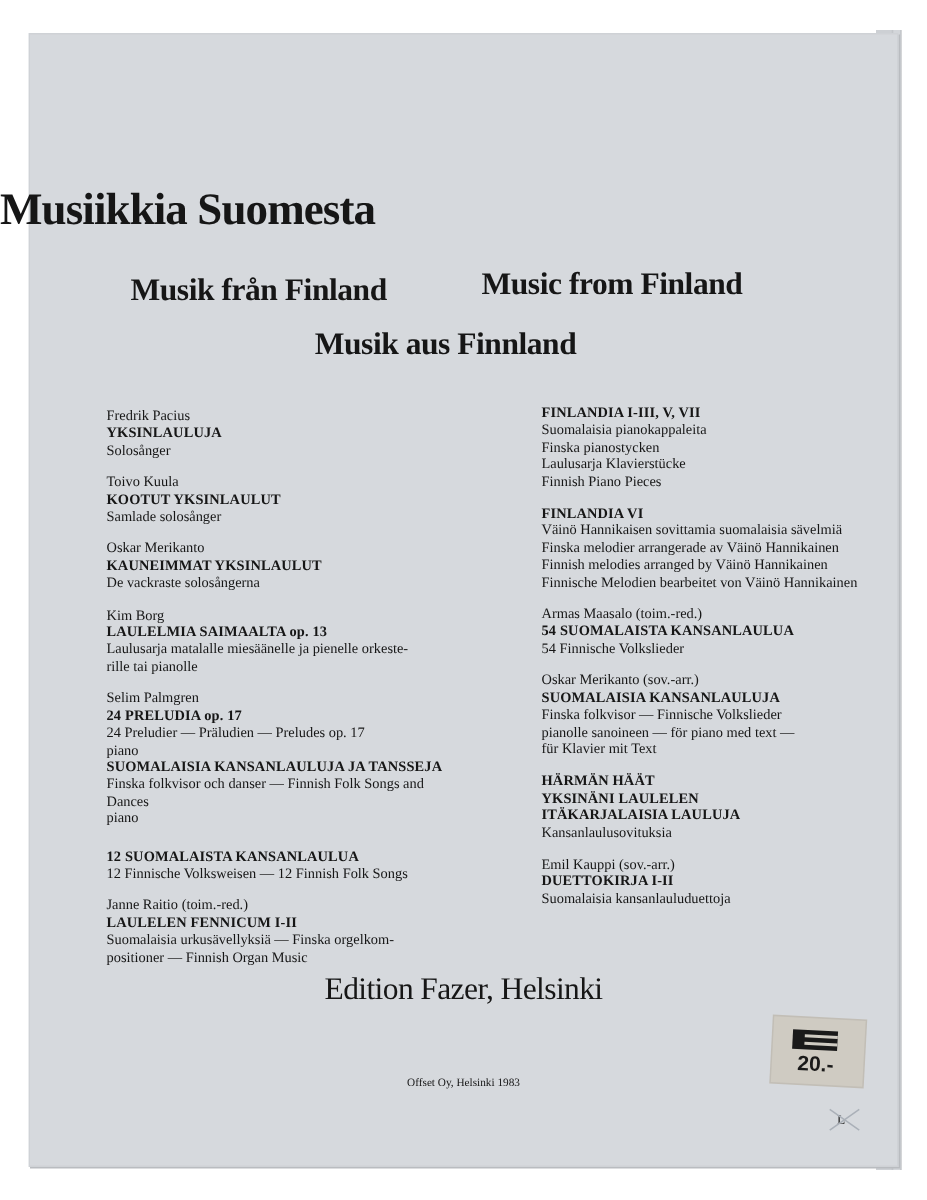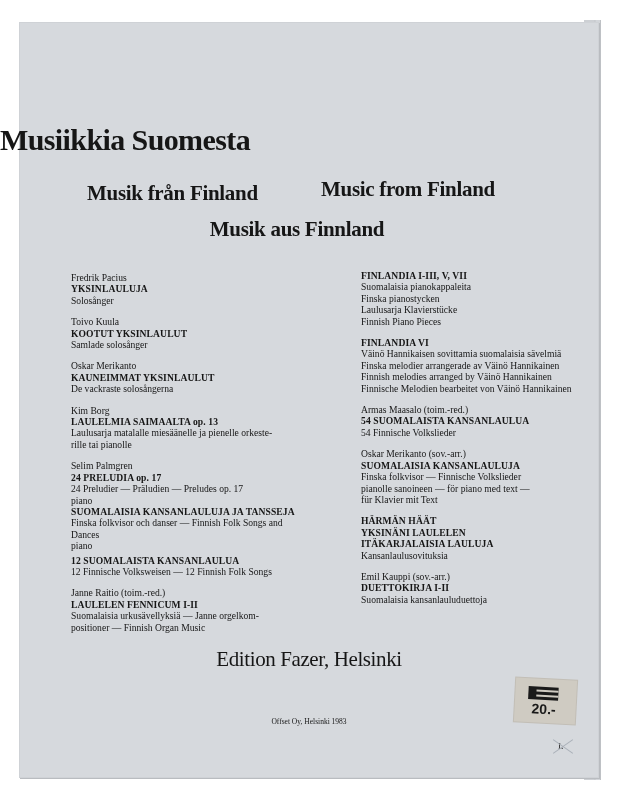--- a/index.html
+++ b/index.html
@@ -25,21 +25,21 @@
   .sub-sv { left: 87px; top: 181px; }
   .sub-en { left: 321px; top: 177px; }
   .sub-de { left: 0; width: 594px; text-align: center; top: 217px; }
 
   .col { position: absolute; font-size: 9.6px; line-height: 11.4px; }
   .col-left { left: 71px; top: 272px; width: 250px; }
   .col-right { left: 333px; top: 270px; width: 250px; margin-left: 28px; }
   .entry { margin-bottom: 10px; }
   .entry .line { display: block; white-space: nowrap; }
   .entry .caps { font-weight: bold; letter-spacing: 0.1px; }
-  .entry .sub-gap { margin-top: 3px; }
+  .entry .sub-gap { margin-top: 14px; }
 
   .publisher {
     left: 0; width: 618px; top: 647px; text-align: center;
     font-weight: normal; font-size: 21px; letter-spacing: -0.4px;
   }
   .printer {
     left: 0; width: 618px; top: 717px; text-align: center; font-size: 7.5px;
   }
   .price-sticker {
     left: 515px; top: 679px; width: 61px; height: 44px;
@@ -110,21 +110,21 @@
       <span class="line caps">SUOMALAISIA KANSANLAULUJA JA TANSSEJA</span>
       <span class="line">Finska folkvisor och danser — Finnish Folk Songs and</span>
       <span class="line">Dances</span>
       <span class="line">piano</span>
       <span class="line caps sub-gap">12 SUOMALAISTA KANSANLAULUA</span>
       <span class="line">12 Finnische Volksweisen — 12 Finnish Folk Songs</span>
     </div>
     <div class="entry">
       <span class="line">Janne Raitio (toim.-red.)</span>
       <span class="line caps">LAULELEN FENNICUM I-II</span>
-      <span class="line">Suomalaisia urkusävellyksiä — Janne orgelkom-</span>
+      <span class="line">Suomalaisia urkusävellyksiä — Finska orgelkom-</span>
       <span class="line">positioner — Finnish Organ Music</span>
     </div>
   </div>
 <div class="col col-right" id="col-right">
     <div class="entry">
       <span class="line caps">FINLANDIA I-III, V, VII</span>
       <span class="line">Suomalaisia pianokappaleita</span>
       <span class="line">Finska pianostycken</span>
       <span class="line">Laulusarja Klavierstücke</span>
       <span class="line">Finnish Piano Pieces</span>

